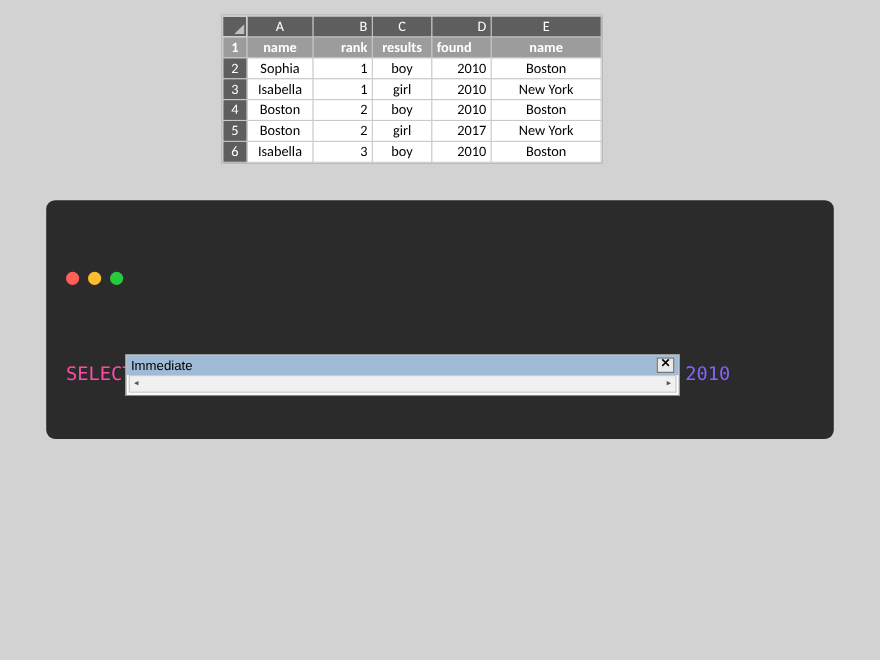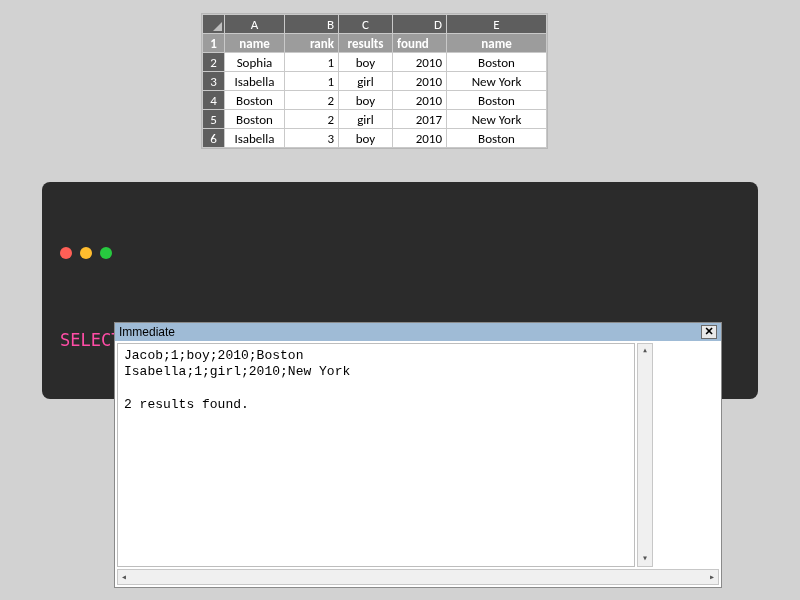--- a/index.html
+++ b/index.html
@@ -83,21 +83,21 @@
   .dot.g { background: #27c93f; }
   .kw  { color: #ff4da6; }  
   .lit { color: #8a63ff; }  
   .br  { color: #d6d6d6; }  
 
   
   .immediate {
     position: absolute;
     left: 114px;
     top: 322px;
-    width: 608px;
+    width: 504px;
     border: 1px solid #8a8a8a;
     background: #fff;
     font-family: "Courier New", monospace;
   }
   .immediate .title {
     background: #9fbbd6;
     height: 18px;
     font-size: 12px;
     padding: 1px 4px;
     display: flex;
@@ -222,28 +222,17 @@
     <div class="dot g"></div>
   </div>
   <div><span class="kw">SELECT</span><span class="br"> * </span><span class="kw">FROM</span><span class="br"> [Sheet1$A2:E6] </span><span class="kw">WHERE</span><span class="br"> [F2] = </span><span class="lit">1</span><span class="kw"> AND </span><span class="br">[F4] = </span><span class="lit">2010</span></div>
 </div>
 
 <div class="immediate">
   <div class="title">
     <span>Immediate</span>
     <div class="xbtn">✕</div>
   </div>
-  <div class="body">
-    <textarea spellcheck="false" style="">Jacob;1;boy;2010;Boston
-Isabella;1;girl;2010;New York
-
-2 results found.
-</textarea>
-    <div class="vscroll">
-      <div class="arr">▴</div>
-      <div class="arr">▾</div>
-    </div>
-  </div>
   <div class="hscroll">
     <div class="arr">◂</div>
     <div class="arr">▸</div>
   </div>
 </div>
 
 </body></html>

